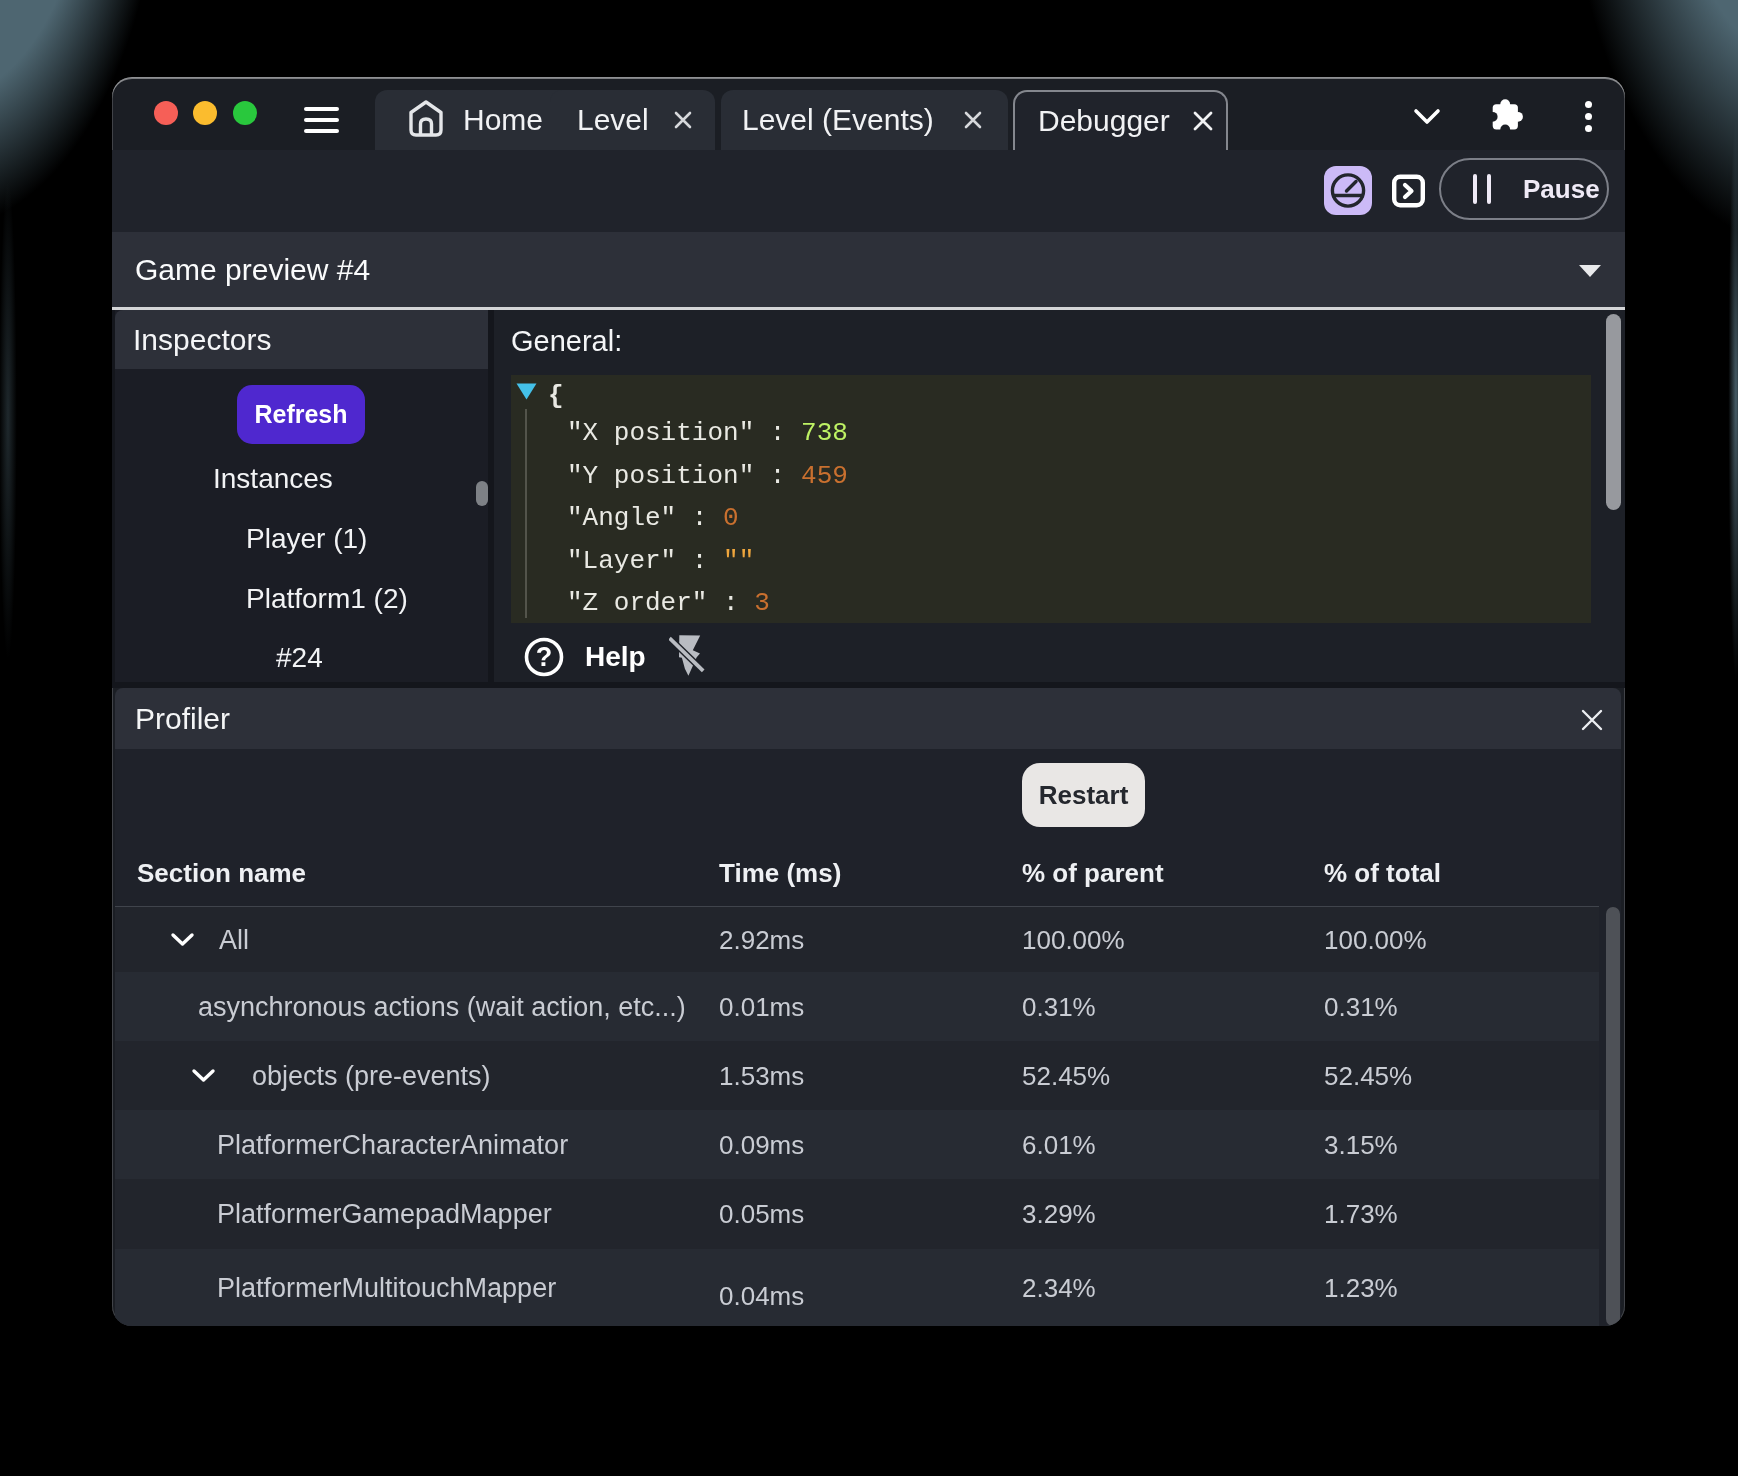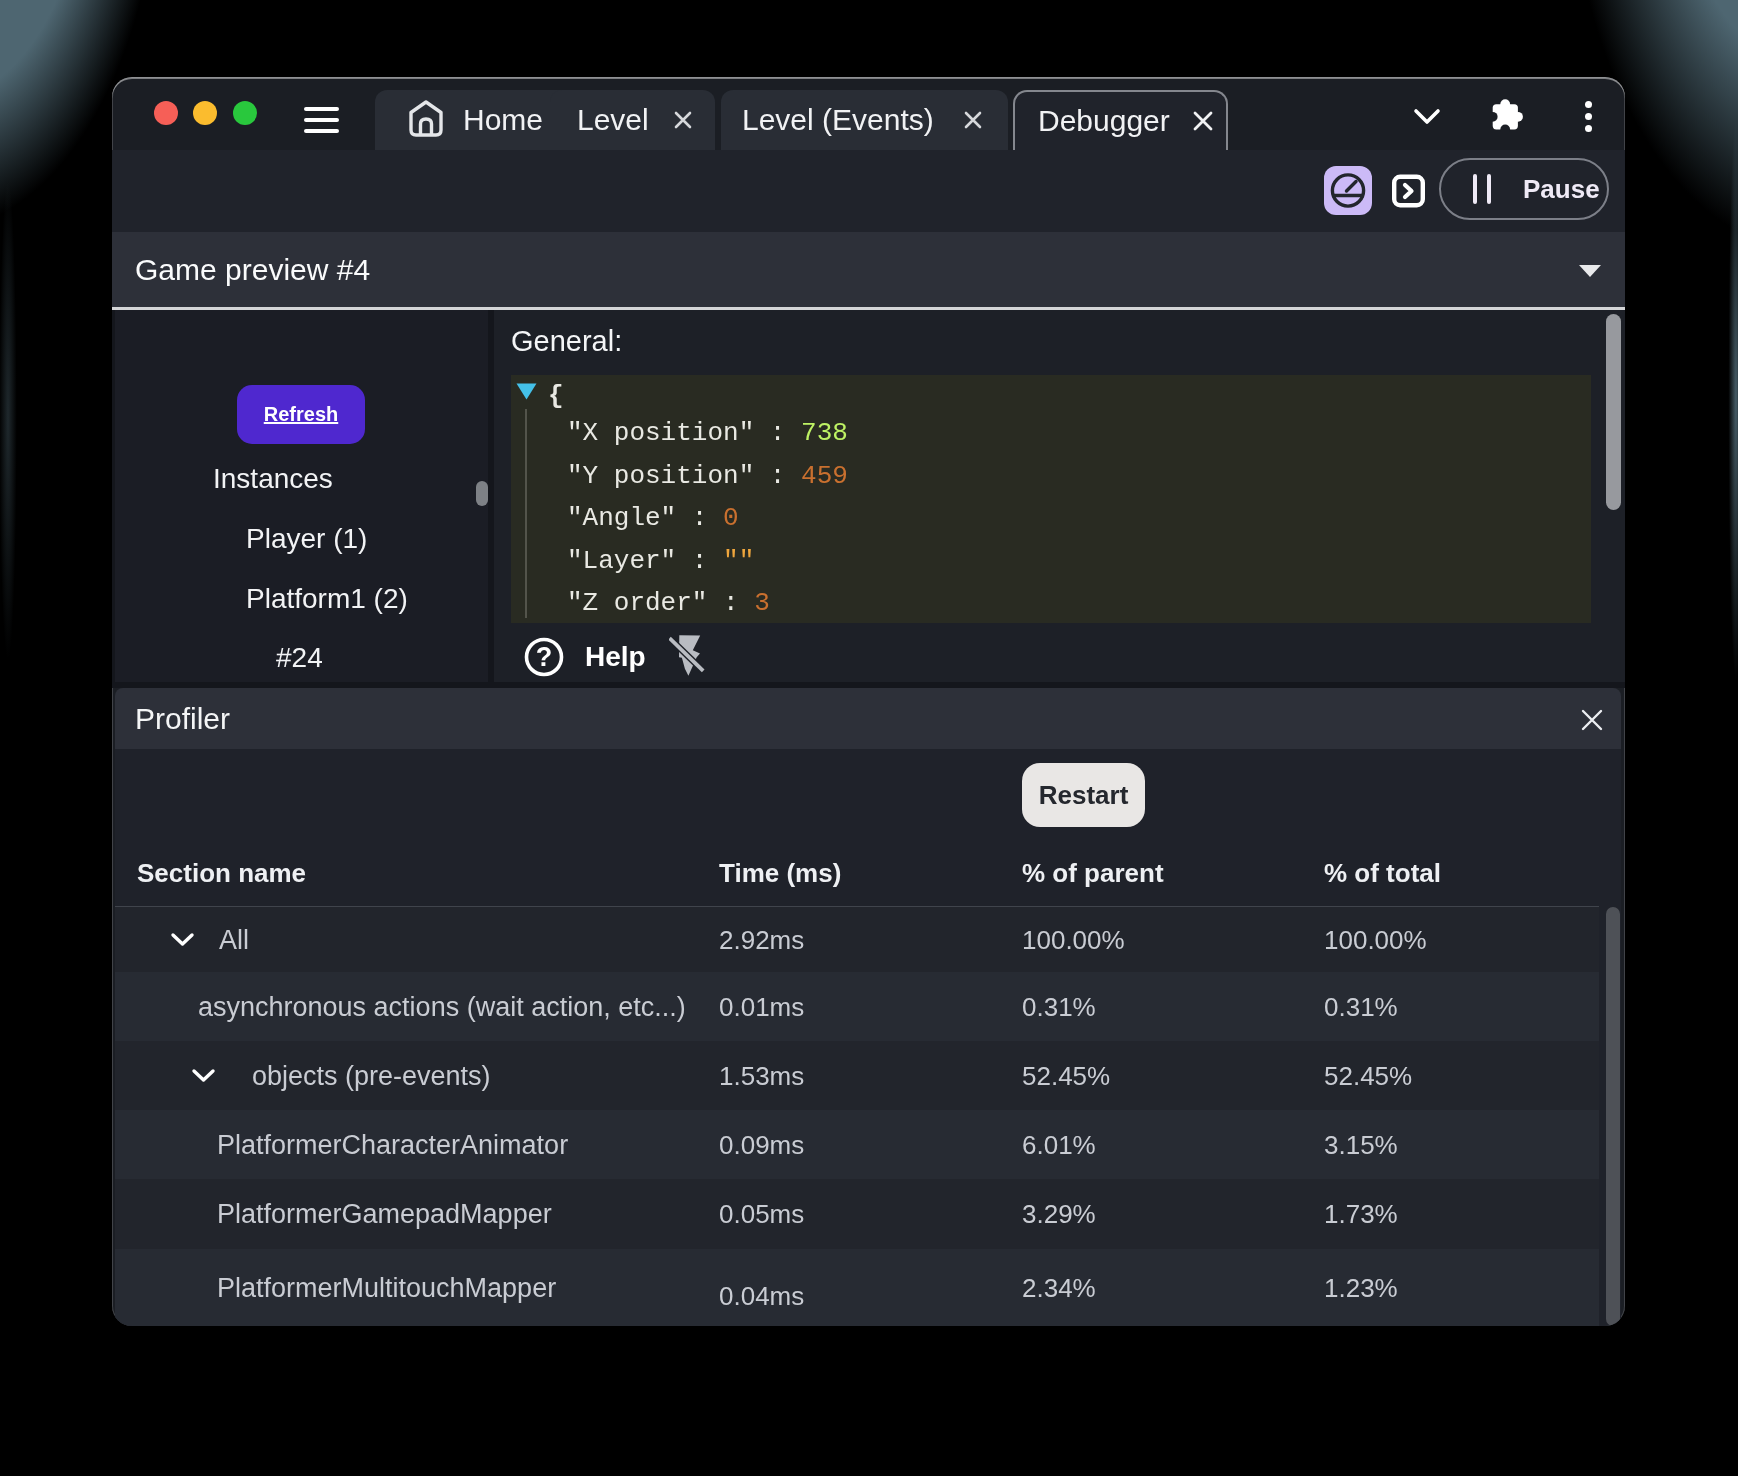--- a/index.html
+++ b/index.html
@@ -27,21 +27,21 @@
 .band{position:absolute;left:0;top:233px;width:1513px;height:378px;background:#14161c;}
 .leftcol{position:absolute;left:3px;top:233px;width:373px;height:372px;background:#1b1d25;}
 .lefthead{position:absolute;left:0;top:0;width:373px;height:59px;background:#2d3039;border-radius:8px 0 0 0;}
 .rightcol{position:absolute;left:382px;top:233px;width:1131px;height:372px;background:#1d2027;}
 .json{position:absolute;left:17px;top:65px;width:1080px;height:248px;background:#292b22;font-family:"Liberation Mono",monospace;font-size:26px;color:#e9e9e3;}
 .profbar{position:absolute;left:3px;top:611px;width:1506px;height:61px;background:#2d3039;border-radius:8px 8px 0 0;color:#f4f5f6;}
 .profbody{position:absolute;left:3px;top:672px;width:1506px;height:577px;background:#1f222a;color:#c9ccd3;}
 .row{position:absolute;left:0;width:1484px;font-size:26px;}
 .cell{position:absolute;top:50%;transform:translateY(-50%);white-space:nowrap;}
 .namecell{font-size:27px;}
-.btn-refresh{position:absolute;left:125px;top:308px;width:128px;height:59px;border-radius:15px;background:#4f28cf;color:#fff;font-size:20px;font-weight:700;display:flex;align-items:center;justify-content:center;text-decoration:underline;}
+.btn-refresh{position:absolute;left:125px;top:308px;width:128px;height:59px;border-radius:15px;background:#4f28cf;color:#fff;font-size:25px;font-weight:700;display:flex;align-items:center;justify-content:center;}
 .btn-restart{position:absolute;left:907px;top:686px;width:123px;height:64px;border-radius:18px;background:#e9e7e5;color:#25282e;font-size:26px;font-weight:700;display:flex;align-items:center;justify-content:center;}
 .item{position:absolute;color:#f2f3f5;font-size:28px;white-space:nowrap;}
 .scrollthumb{position:absolute;border-radius:8px;}
 </style>
 </head>
 <body>
 <div id="bg"></div>
 <div class="win">
 
   <div class="dot" style="left:42px;background:#f65f57;"></div>
@@ -116,20 +116,23 @@
   <div class="gpbar">
     <div class="abs" style="left:23px;top:50%;transform:translateY(-50%);font-size:30px;font-weight:500;">Game preview #4</div>
     <svg class="abs" style="left:1466px;top:32px;" width="24" height="14" viewBox="0 0 24 14">
         <path d="M1 1 H23 L12 13 Z" fill="#e9eaec"></path>
       </svg>
   </div>
   <div class="gpdivider"></div>
 
   <div class="band"></div>
   <div class="leftcol">
+    <div class="lefthead">
+        <div class="abs" style="left:18px;top:50%;transform:translateY(-50%);font-size:30px;color:#f4f5f7;">Inspectors</div>
+      </div>
     <div class="btn-refresh" style="top:75px;left:122px;">Refresh</div>
     <div class="item" style="left:98px;top:153px;">Instances</div>
     <div class="item" style="left:131px;top:213px;">Player (1)</div>
     <div class="item" style="left:131px;top:273px;">Platform1 (2)</div>
     <div class="item" style="left:161px;top:332px;">#24</div>
     <div class="scrollthumb" style="left:361px;top:171px;width:12px;height:25px;background:#7e8186;"></div>
   </div>
   <div class="rightcol">
     <div class="abs" style="left:17px;top:15px;font-size:29px;font-weight:500;color:#f4f5f7;">General:</div>
     <div class="json">

